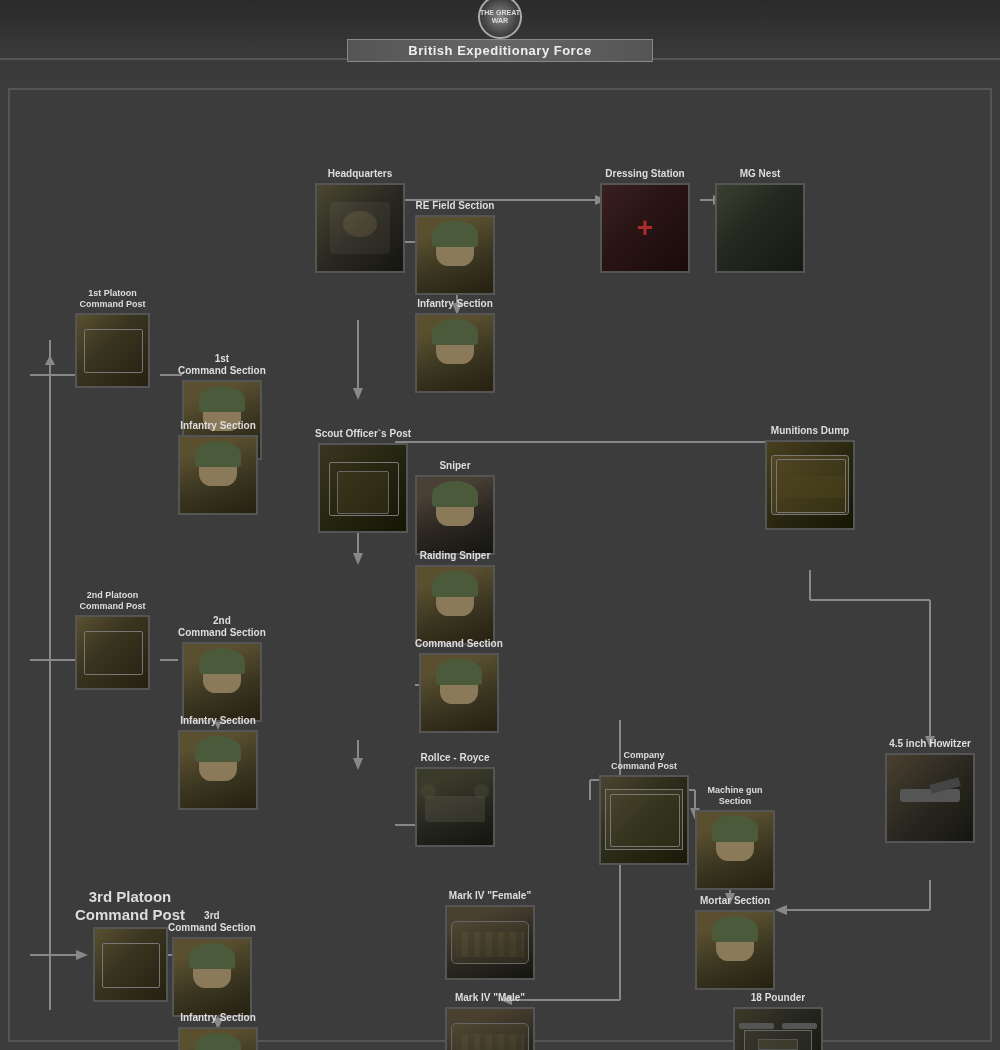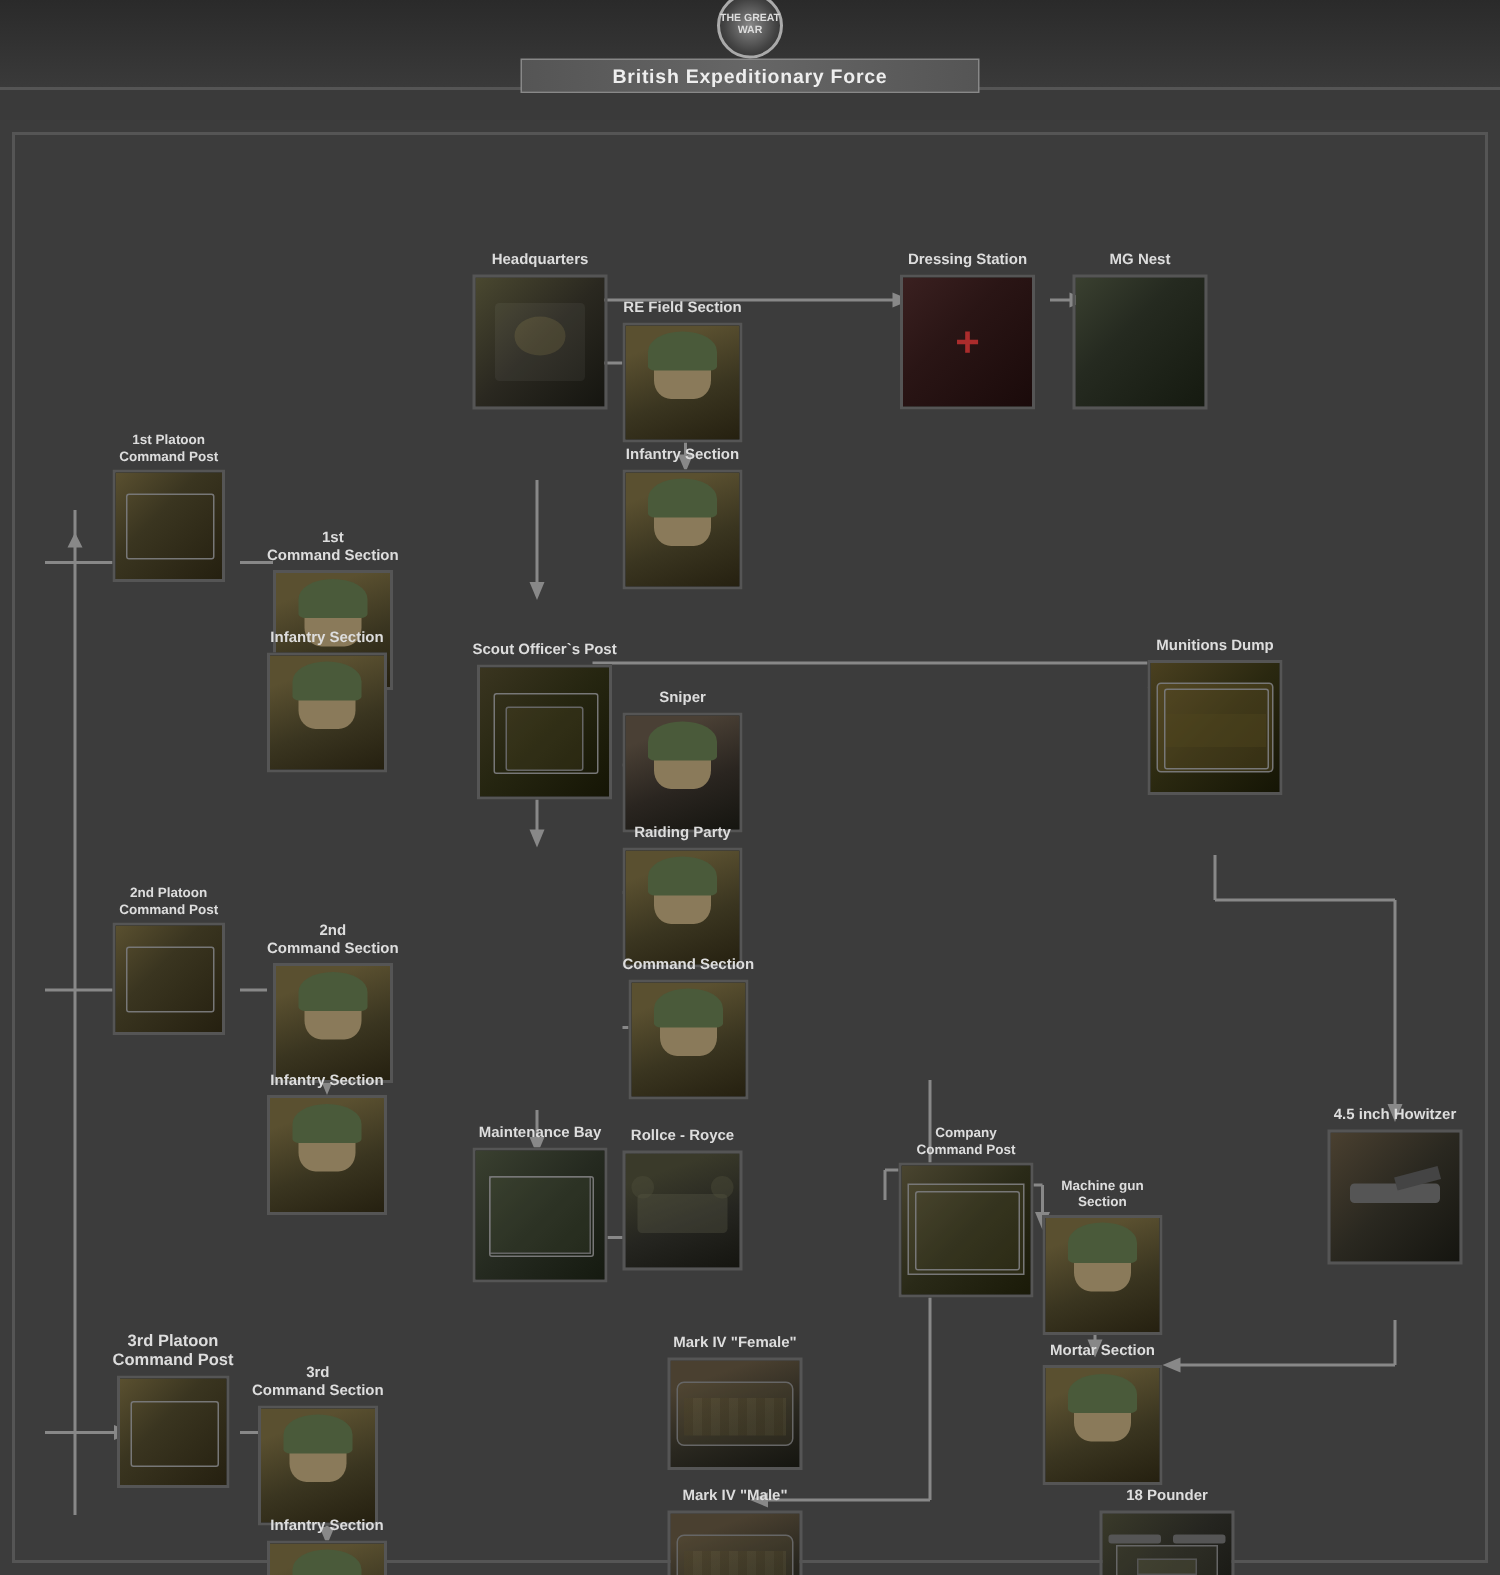--- a/index.html
+++ b/index.html
@@ -372,21 +372,21 @@
   </div>
 
   <div class="card" style="left:415px; top:380px;">
     <div class="card-label">Sniper</div>
     <div class="card-img md frame-dark">
       <div class="portrait" style="background:linear-gradient(160deg,#4a4035 20%,#2a2520 60%,#151510 100%);"></div>
     </div>
   </div>
 
   <div class="card" style="left:415px; top:470px;">
-    <div class="card-label">Raiding Party</div>
+    <div class="card-label">Raiding Sniper</div>
     <div class="card-img md frame-dark">
       <div class="portrait"></div>
     </div>
   </div>
 
   <div class="card" style="left:415px; top:558px;">
     <div class="card-label">Command Section</div>
     <div class="card-img md frame-dark">
       <div class="portrait"></div>
     </div>
@@ -416,28 +416,20 @@
     </div>
   </div>
 
   <div class="card" style="left:178px; top:635px;">
     <div class="card-label">Infantry Section</div>
     <div class="card-img md frame-dark">
       <div class="portrait"></div>
     </div>
   </div>
 
-  <div class="card" style="left:315px; top:670px;">
-    <div class="card-label">Maintenance Bay</div>
-    <div class="card-img lg frame-dark">
-      <div class="crate-img" style="background:linear-gradient(135deg,#3a4030 0%,#252a20 50%,#151a10 100%);">
-        <div style="position:absolute;top:20%;left:10%;width:80%;height:60%;border:1px solid #666;background:rgba(80,90,60,0.2);"></div>
-      </div>
-    </div>
-  </div>
 
   <div class="card" style="left:415px; top:672px;">
     <div class="card-label">Rollce - Royce</div>
     <div class="card-img md frame-dark">
       <div class="vehicle-img" style="background:linear-gradient(160deg,#3a3a2a 20%,#252520 60%,#151510 100%);">
         <div style="position:absolute;top:35%;left:10%;width:80%;height:35%;background:rgba(100,100,80,0.3);border-radius:3px;"></div>
         <div style="position:absolute;top:20%;left:5%;width:20%;height:20%;border-radius:50%;background:rgba(80,80,60,0.4);"></div>
         <div style="position:absolute;top:20%;left:75%;width:20%;height:20%;border-radius:50%;background:rgba(80,80,60,0.4);"></div>
       </div>
     </div>
@@ -490,21 +482,21 @@
     <div class="card-label">4.5 inch Howitzer</div>
     <div class="card-img lg frame-dark">
       <div class="vehicle-img" style="background:linear-gradient(135deg,#4a4030 0%,#2a2820 50%,#151510 100%);">
         <div style="position:absolute;top:40%;left:15%;width:70%;height:15%;background:#555;border-radius:3px;"></div>
         <div style="position:absolute;top:30%;left:50%;width:35%;height:10%;background:#444;transform:rotate(-15deg);"></div>
       </div>
     </div>
   </div>
 
   <div class="card platoon-card" style="left:75px; top:808px;">
-    <div class="card-label" style="font-size:11px;">3rd Platoon<br>Command Post</div>
+    <div class="card-label" style="font-size:15px;">3rd Platoon<br>Command Post</div>
     <div class="card-img frame-dark" style="width:75px;height:75px;">
       <div class="crate-img"></div>
     </div>
   </div>
 
   <div class="card" style="left:168px; top:830px;">
     <div class="card-label">3rd<br>Command Section</div>
     <div class="card-img md frame-dark">
       <div class="portrait"></div>
     </div>

